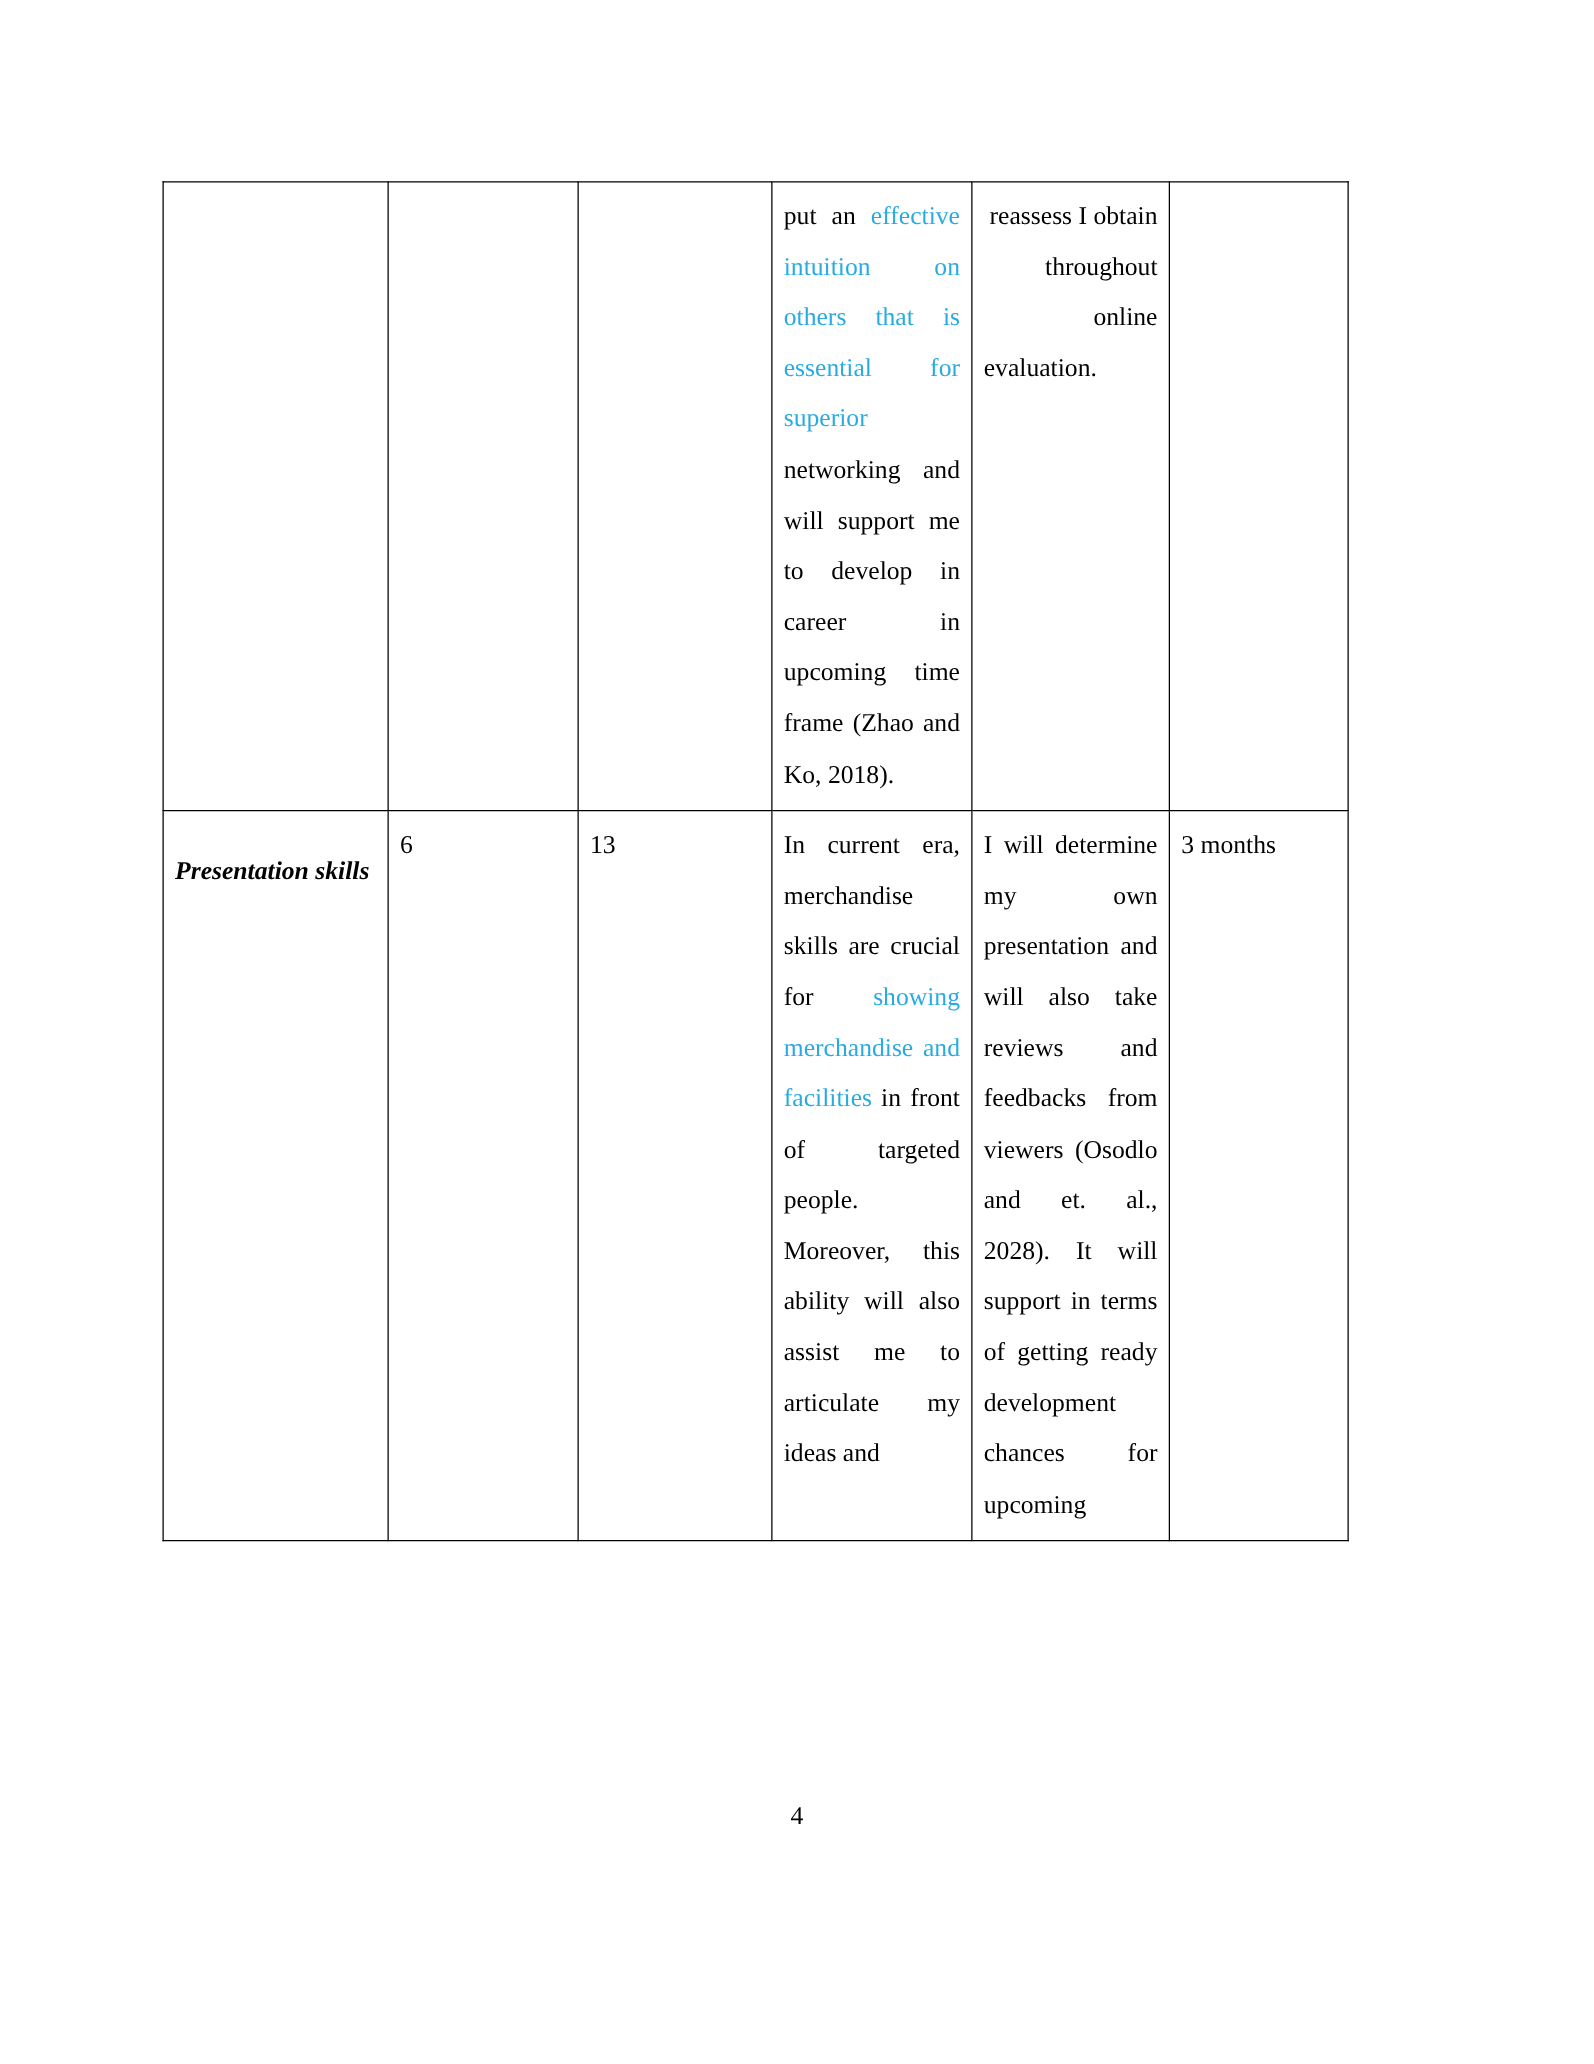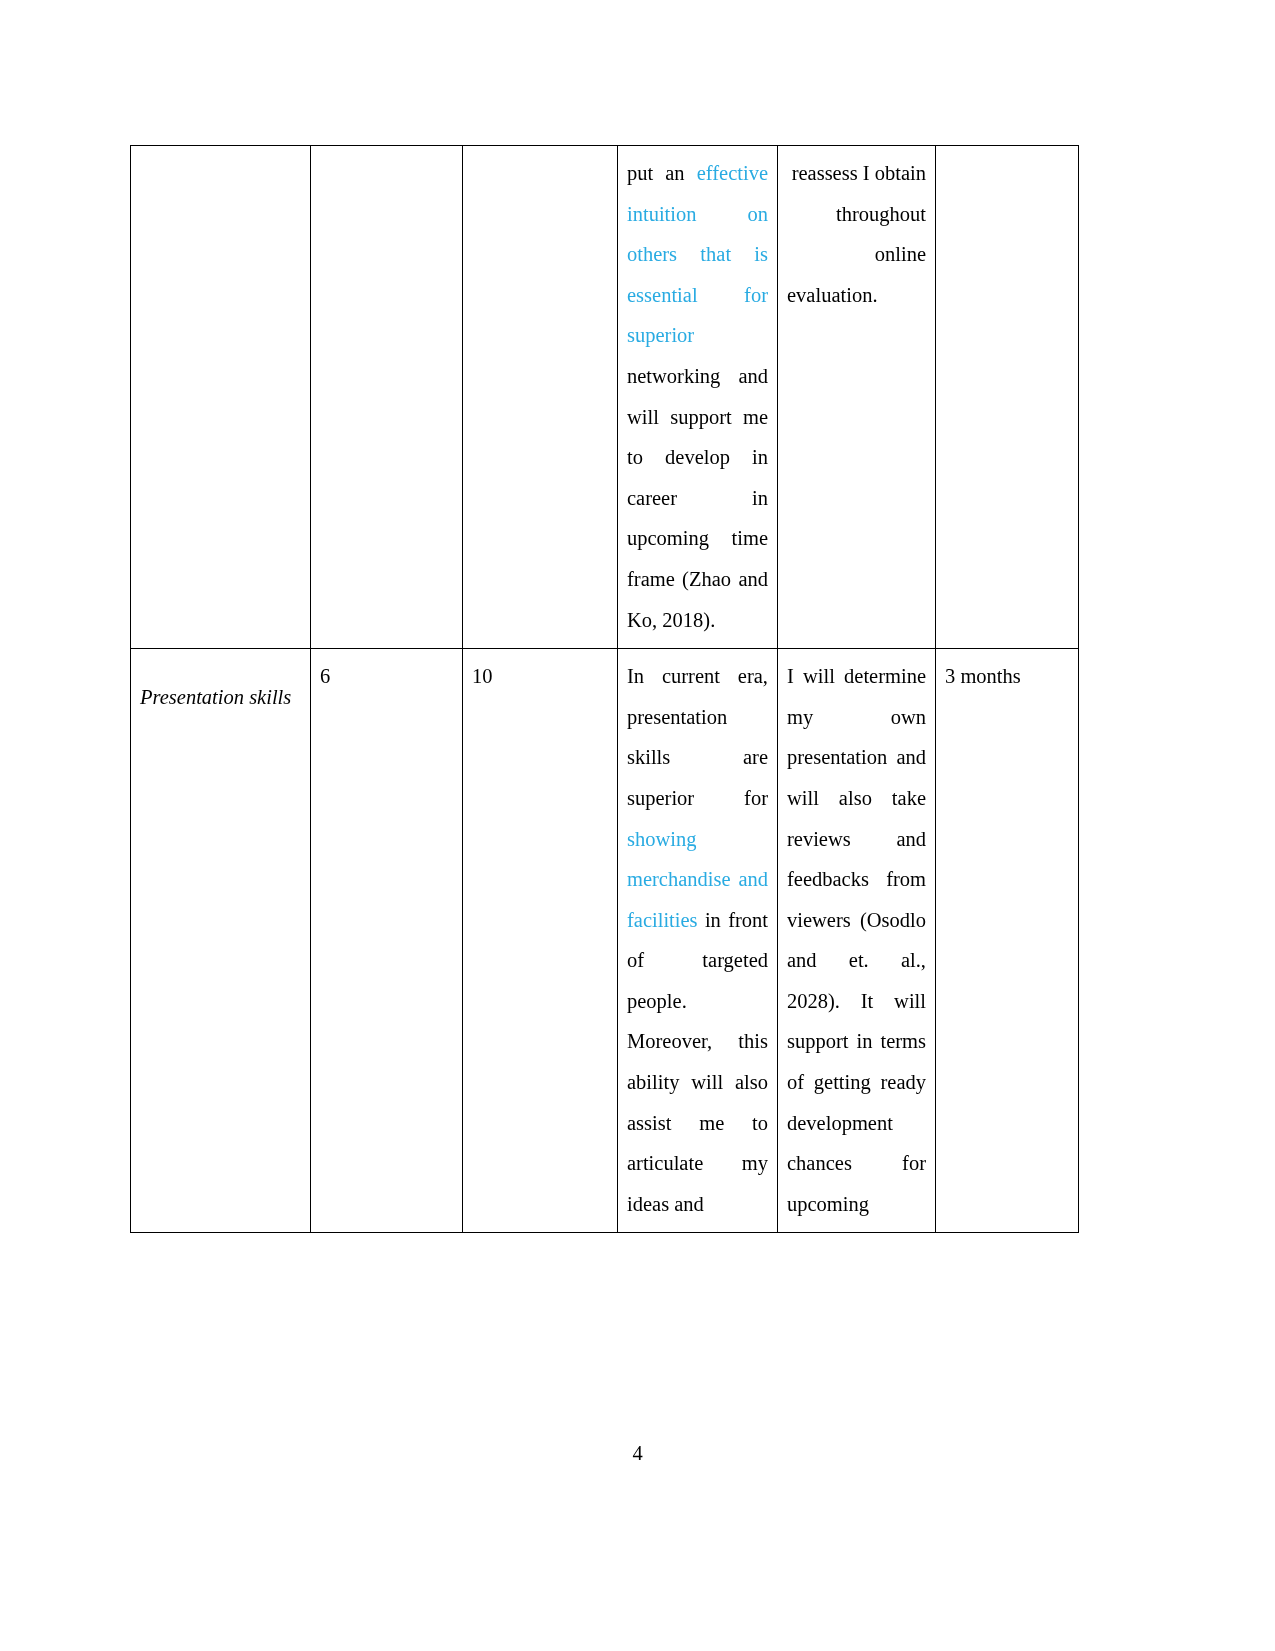--- a/index.html
+++ b/index.html
@@ -77,21 +77,21 @@
     text-align: right;
     text-align-last: left !important;
     -moz-text-align-last: left !important;
   }
 
   .hl {
     color: #29ABE2;
   }
 
   .skill-name {
-    font-weight: normal;
+    font-weight: bold;
     font-style: italic;
     text-align: left !important;
     text-align-last: left !important;
     -moz-text-align-last: left !important;
   }
   .skill-name p {
     text-align: left !important;
     text-align-last: left !important;
     -moz-text-align-last: left !important;
   }
@@ -149,24 +149,24 @@
         </tr>
 
         <tr>
           <td class="c1 skill-name">
             <p>Presentation skills</p>
           </td>
           <td class="c2 plain-left">
             <span>6</span>
           </td>
           <td class="c3 plain-left">
-            <span>10</span>
+            <span>13</span>
           </td>
           <td class="c4 cell-text">
-            <p class="lastline-left"><span>In current era, presentation skills are superior for </span><span class="hl">showing merchandise and facilities </span><span>in front of targeted people. Moreover, this ability will also assist me to articulate my ideas and</span></p>
+            <p class="lastline-left"><span>In current era, merchandise skills are crucial for </span><span class="hl">showing merchandise and facilities </span><span>in front of targeted people. Moreover, this ability will also assist me to articulate my ideas and</span></p>
           </td>
           <td class="c5 cell-text">
             <p class="lastline-left">I will determine my own presentation and will also take reviews and feedbacks from viewers (Osodlo and et. al., 2028). It will support in terms of getting ready development chances for upcoming</p>
           </td>
           <td class="c6 plain-left">
             <span>3 months</span>
           </td>
         </tr>
       </tbody>
     </table>

